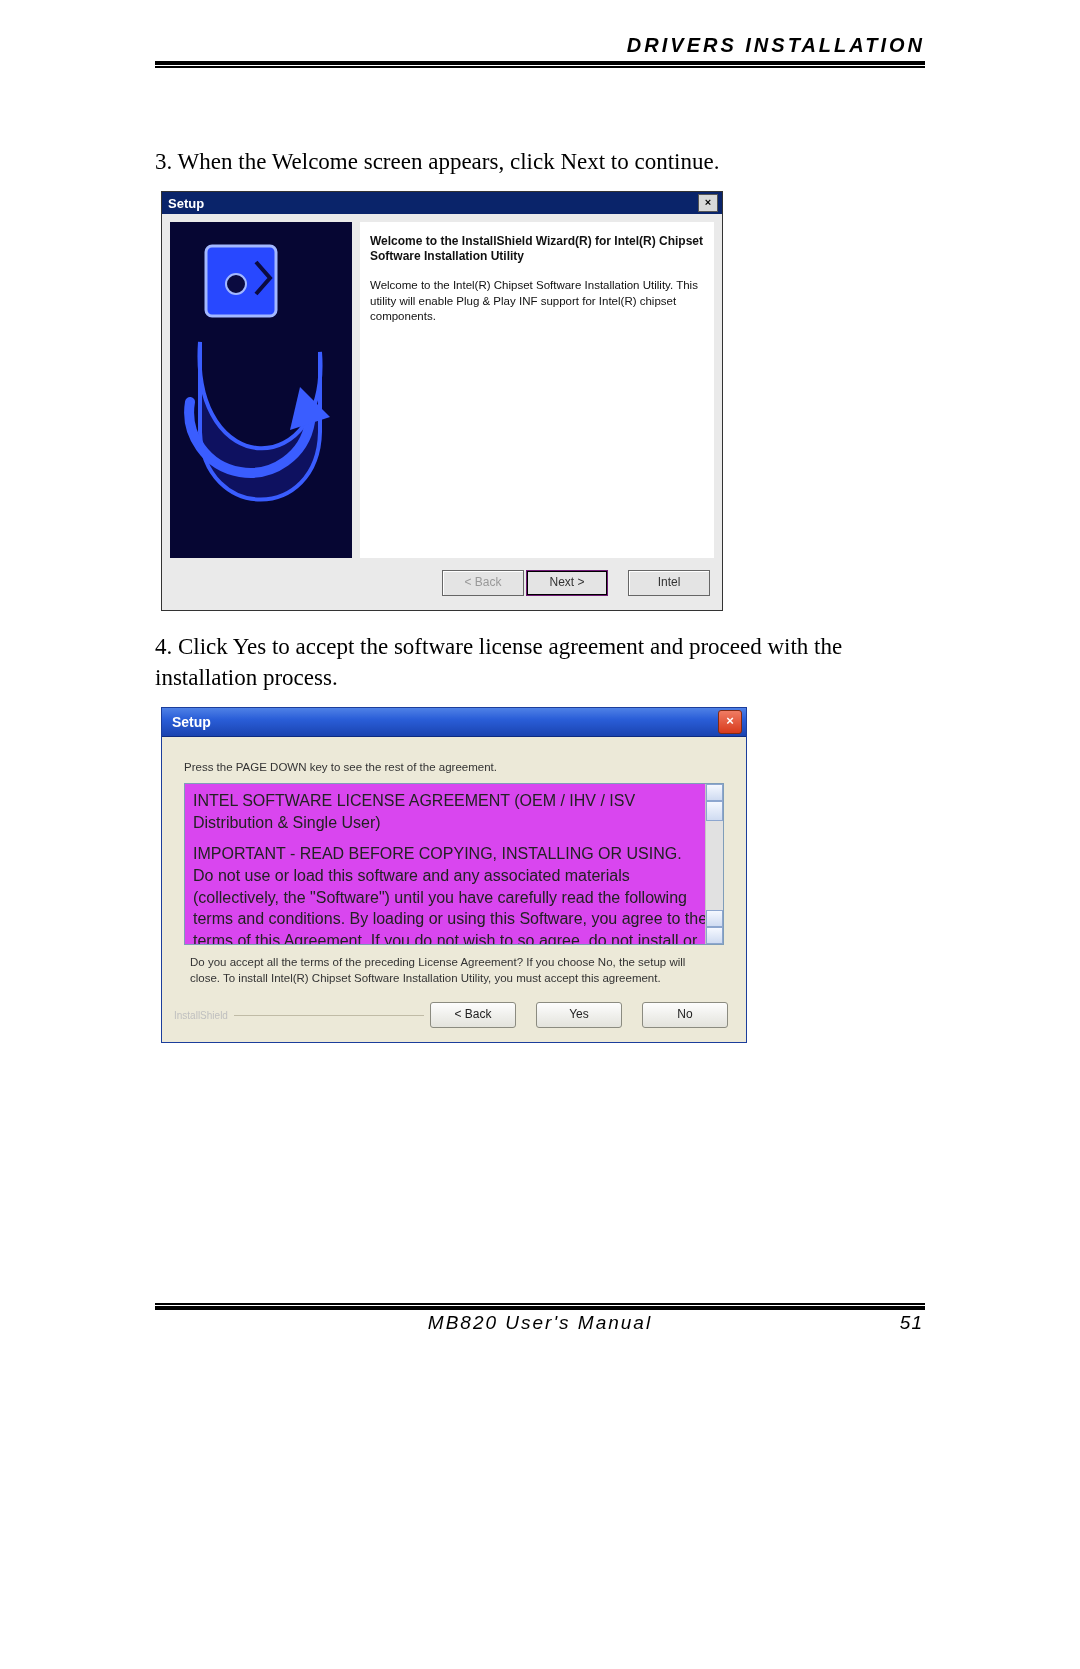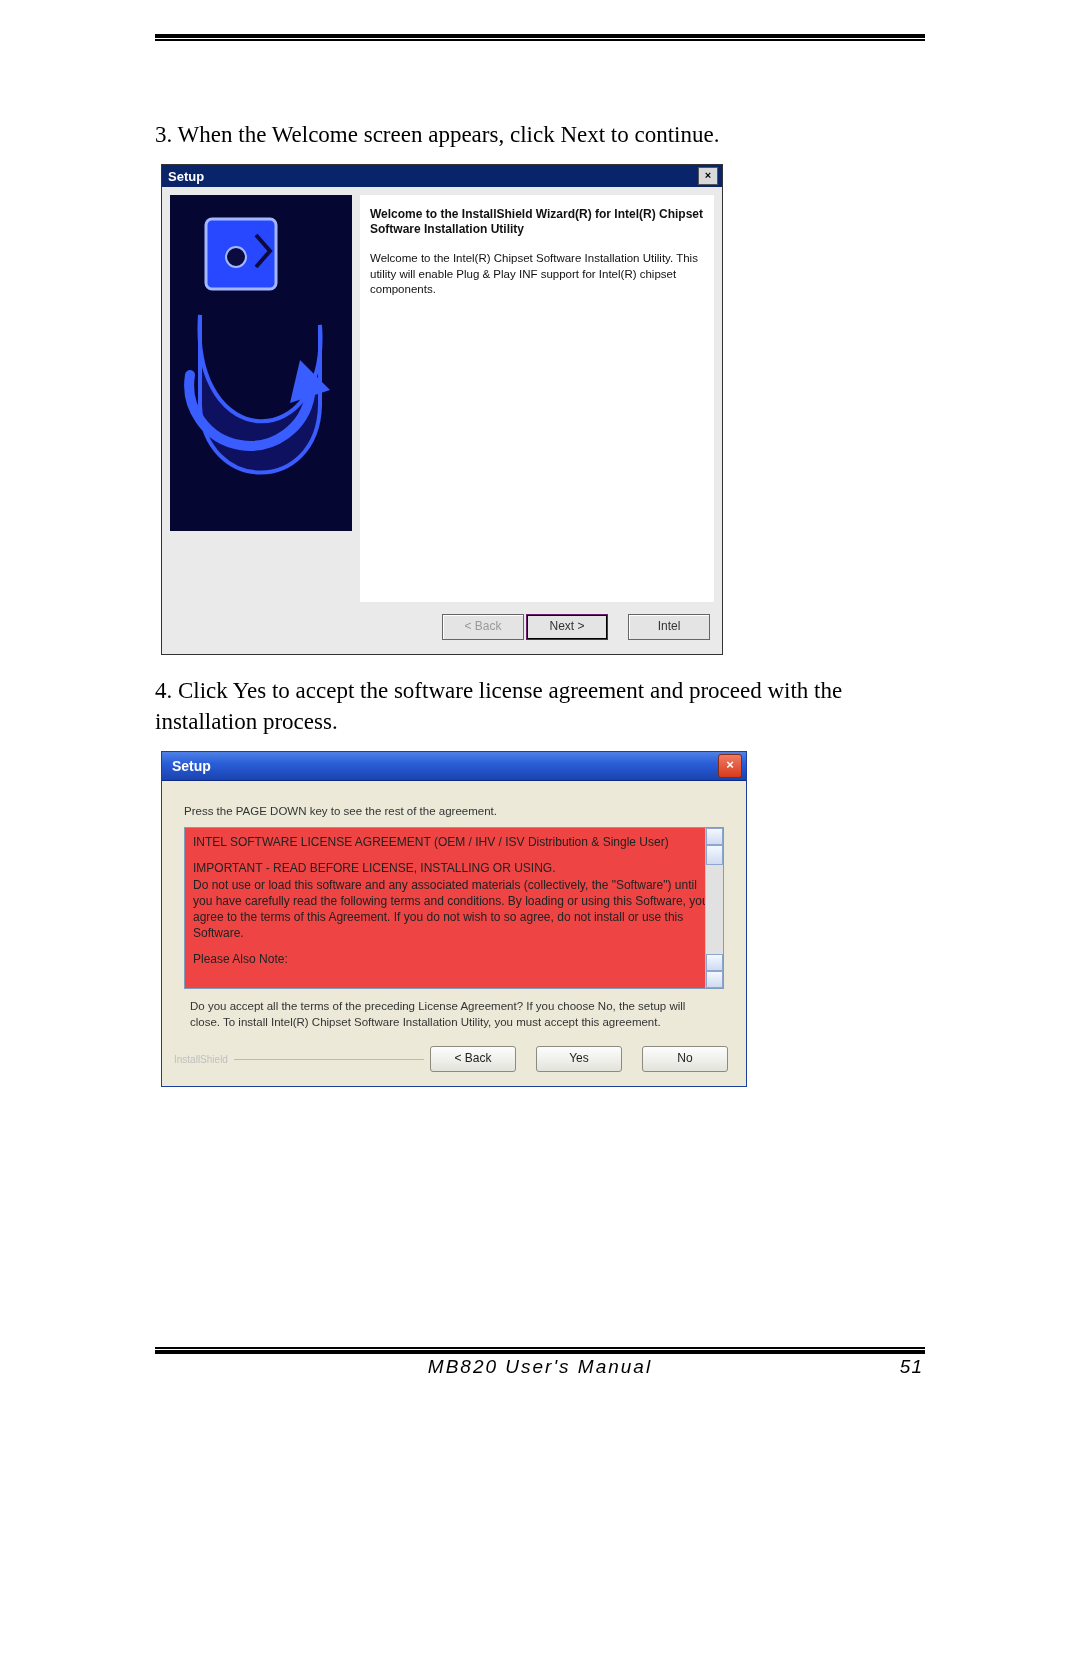--- a/index.html
+++ b/index.html
@@ -82,21 +82,21 @@
     height: 336px;
     background: #06062d;
     position: relative;
     box-sizing: border-box;
     overflow: hidden;
   }
   .ss1-left svg { position:absolute; inset:0; }
   .ss1-right {
     flex: 1;
     background: #fff;
-    height: 407px;
+    height: 336px;
     padding: 12px 10px;
     box-sizing: border-box;
     font-size: 12px;
     color:#111;
   }
   .ss1-right .welcome-h {
     font-weight: bold;
     line-height: 1.25;
     margin-bottom: 14px;
   }
@@ -182,24 +182,24 @@
     transform: skewY(-10deg);
   }
   .ss2-content {
     padding: 24px 22px 4px 22px;
     font-size: 11.5px;
     color:#333;
   }
   .ss2-hint { margin-bottom: 10px; }
   .ss2-textbox {
     border: 1px solid #7f9db9;
-    background: #ef4444;
+    background: #d946ef;
     height: 148px;
     padding: 6px 8px;
-    font-size: 12px;
+    font-size: 16px;
     line-height: 1.35;
     overflow: hidden;
     position: relative;
     color:#222;
   }
   .ss2-textbox p { margin: 0 0 10px 0; }
   .ss2-scroll {
     position: absolute; right:0; top:0; bottom:0;
     width: 17px;
     background: #e1e1e1;
@@ -257,20 +257,21 @@
     padding: 0 2px;
     letter-spacing: 1px;
   }
   .footer-line .center { flex:1; text-align:center; letter-spacing:2px;}
 </style>
 </head>
 <body>
 
 <div class="page">
 
+  <div class="header-title">DRIVERS INSTALLATION</div>
   <hr class="hr-thick">
   <hr class="hr-thin" style="border-top-width:2px; margin-top:1px;">
 
   <div class="step">3. When the Welcome screen appears, click Next to continue.</div>
 
   <div class="ss1">
     <div class="titlebar">
       <span>Setup</span>
       <span class="spacer"></span>
       <div class="close-btn">×</div>
@@ -309,21 +310,21 @@
     <div class="titlebar">
       <span>Setup</span>
       <span class="spacer"></span>
       <div class="xp-close">×</div>
     </div>
     <div class="ss2-content">
       <div class="ss2-hint">Press the PAGE DOWN key to see the rest of the agreement.</div>
       <div class="ss2-textbox">
         <p>INTEL SOFTWARE LICENSE AGREEMENT (OEM / IHV / ISV Distribution &amp; Single User)</p>
         <p>
-          <span>IMPORTANT - READ BEFORE LICENSE, INSTALLING OR USING.</span><br>
+          <span>IMPORTANT - READ BEFORE COPYING, INSTALLING OR USING.</span><br>
           <span>Do not use or load this software and any associated materials (collectively, the "Software") until you have carefully read the following terms and conditions. By loading or using this Software, you agree to the terms of this Agreement. If you do not wish to so agree, do not install or use this Software.</span>
         </p>
         <p>Please Also Note:</p>
         <div class="ss2-scroll">
           <div class="arrow"></div>
           <div class="thumb" style="height:18px;"></div>
           <div class="thumb thumb-bottom"></div>
           <div class="arrow arrow-bottom"></div>
         </div>
       </div>

